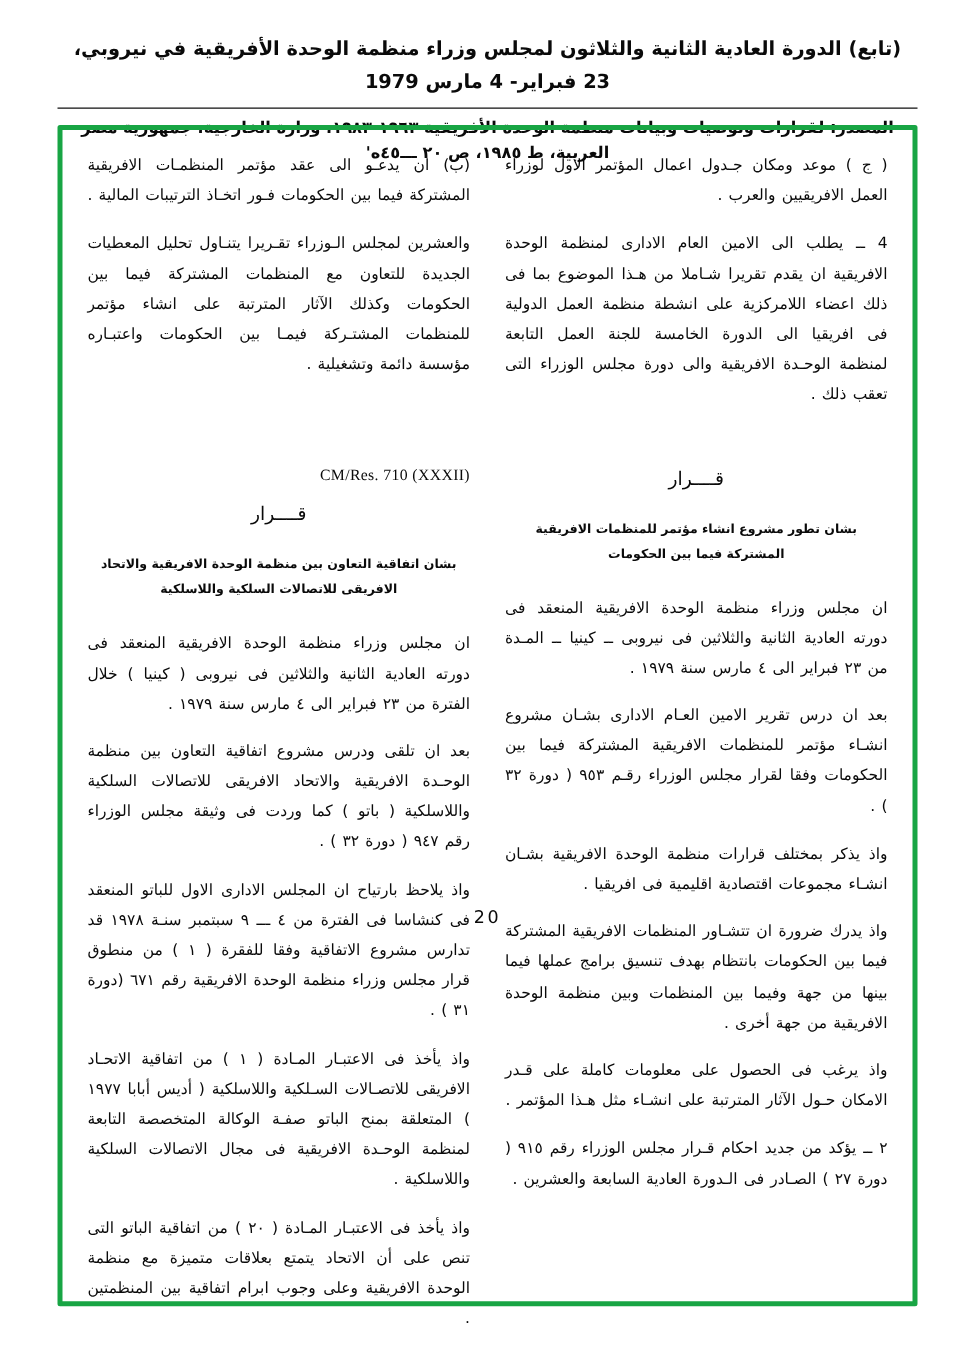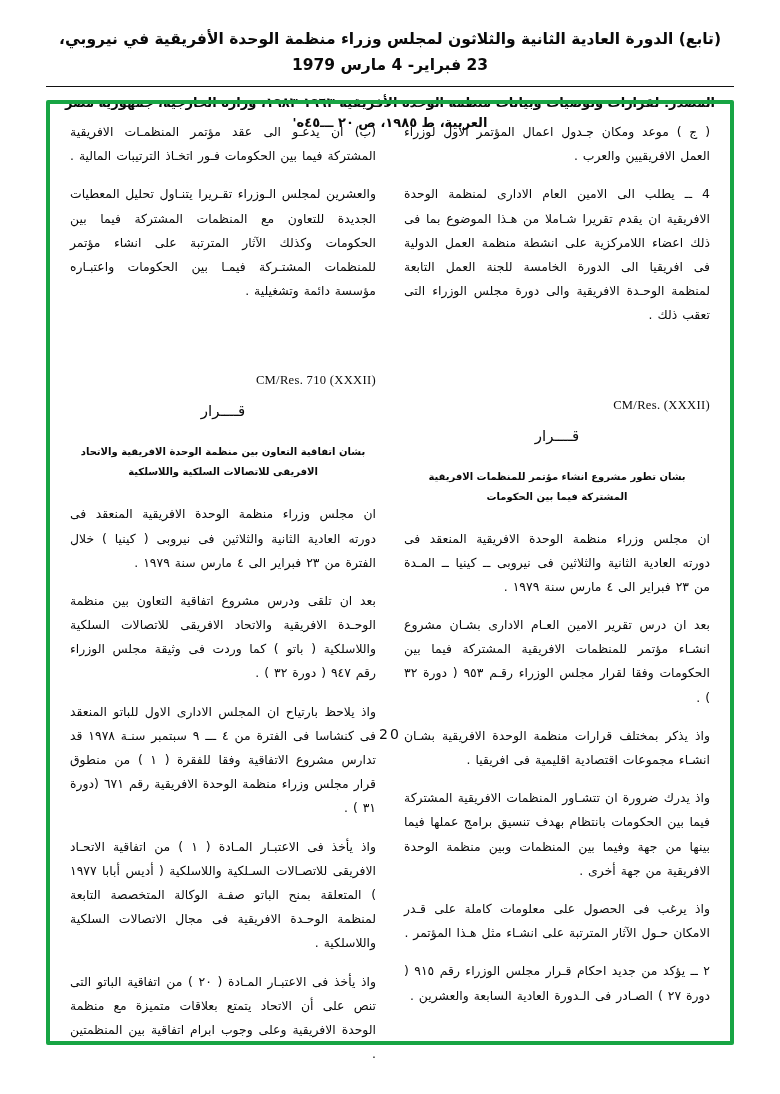--- a/index.html
+++ b/index.html
@@ -138,21 +138,20 @@
 
   <div class="frame">
     <div class="frame-inner">
 
       <div class="col">
         <p class="par first">( ج ) موعد ومكان جـدول اعمال المؤتمر الاول لوزراء العمل الافريقيين والعرب .</p>
         <p class="par">4 ــ يطلب الى الامين العام الادارى لمنظمة الوحدة الافريقية ان يقدم تقريرا شـاملا من هـذا الموضوع بما فى ذلك اعضاء اللامركزية على انشطة منظمة العمل الدولية فى افريقيا الى الدورة الخامسة للجنة العمل التابعة لمنظمة الوحـدة الافريقية والى دورة مجلس الوزراء التى تعقب ذلك .</p>
 
         <div class="spacer-lg"></div>
 
-        <div class="res-code">CM/Res. (XXXII)</div>
         <div class="res-word">قــــرار</div>
         <div class="res-subject">بشان تطور مشروع انشاء مؤتمر للمنظمات الافريقية المشتركة فيما بين الحكومات</div>
 
         <p class="par">ان مجلس وزراء منظمة الوحدة الافريقية المنعقد فى دورته العادية الثانية والثلاثين فى نيروبى ــ كينيا ــ المـدة من ٢٣ فبراير الى ٤ مارس سنة ١٩٧٩ .</p>
         <p class="par">بعد ان درس تقرير الامين العـام الادارى بشـان مشروع انشـاء مؤتمر للمنظمات الافريقية المشتركة فيما بين الحكومات وفقا لقرار مجلس الوزراء رقـم ٩٥٣ ( دورة ٣٢ ) .</p>
         <p class="par">واذ يذكر بمختلف قرارات منظمة الوحدة الافريقية بشـان انشـاء مجموعات اقتصادية اقليمية فى افريقيا .</p>
         <p class="par">واذ يدرك ضرورة ان تتشـاور المنظمات الافريقية المشتركة فيما بين الحكومات بانتظام بهدف تنسيق برامج عملها فيما بينها من جهة وفيما بين المنظمات وبين منظمة الوحدة الافريقية من جهة أخرى .</p>
         <p class="par">واذ يرغب فى الحصول على معلومات كاملة على قـدر الامكان حـول الآثار المترتبة على انشـاء مثل هـذا المؤتمر .</p>
         <p class="par">٢ ــ يؤكد من جديد احكام قـرار مجلس الوزراء رقم ٩١٥ ( دورة ٢٧ ) الصـادر فى الـدورة العادية السابعة والعشرين .</p>
 

